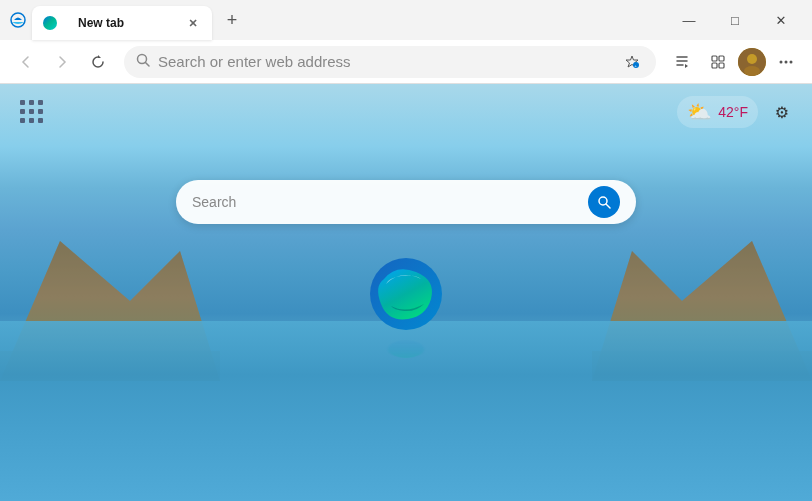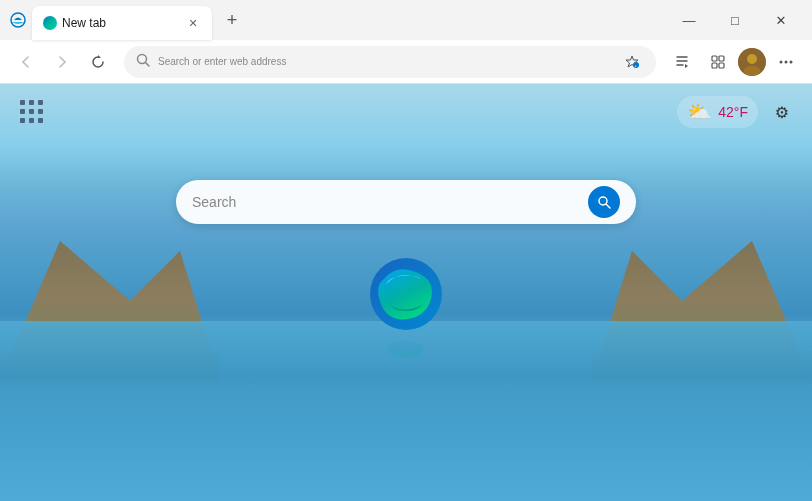--- a/index.html
+++ b/index.html
@@ -37,24 +37,25 @@
     }
     .tab-active {
       background: #ffffff;
       border-radius: 8px 8px 0 0;
       height: 34px;
       min-width: 180px;
       max-width: 240px;
       display: flex;
       align-items: center;
       padding: 0 10px;
-      gap: 4px;
+      gap: 20px;
       font-size: 13px;
       color: #1a1a1a;
       box-shadow: 0 1px 3px rgba(0,0,0,0.1);
+      font-weight: bold;
     }
     .tab-favicon {
       width: 16px;
       height: 16px;
       flex-shrink: 0;
     }
     .tab-label {
       flex: 1;
       white-space: nowrap;
       overflow: hidden;
@@ -135,21 +136,21 @@
       gap: 8px;
       margin: 0 6px;
       cursor: text;
     }
     .address-bar-search-icon {
       color: #888;
       font-size: 14px;
       flex-shrink: 0;
     }
     .address-placeholder {
-      font-size: 10px;
+      font-size: 15px;
       color: #888;
       flex: 1;
     }
     .address-bar-right-icons {
       display: flex;
       align-items: center;
       gap: 4px;
     }
     .address-icon {
       width: 24px;

